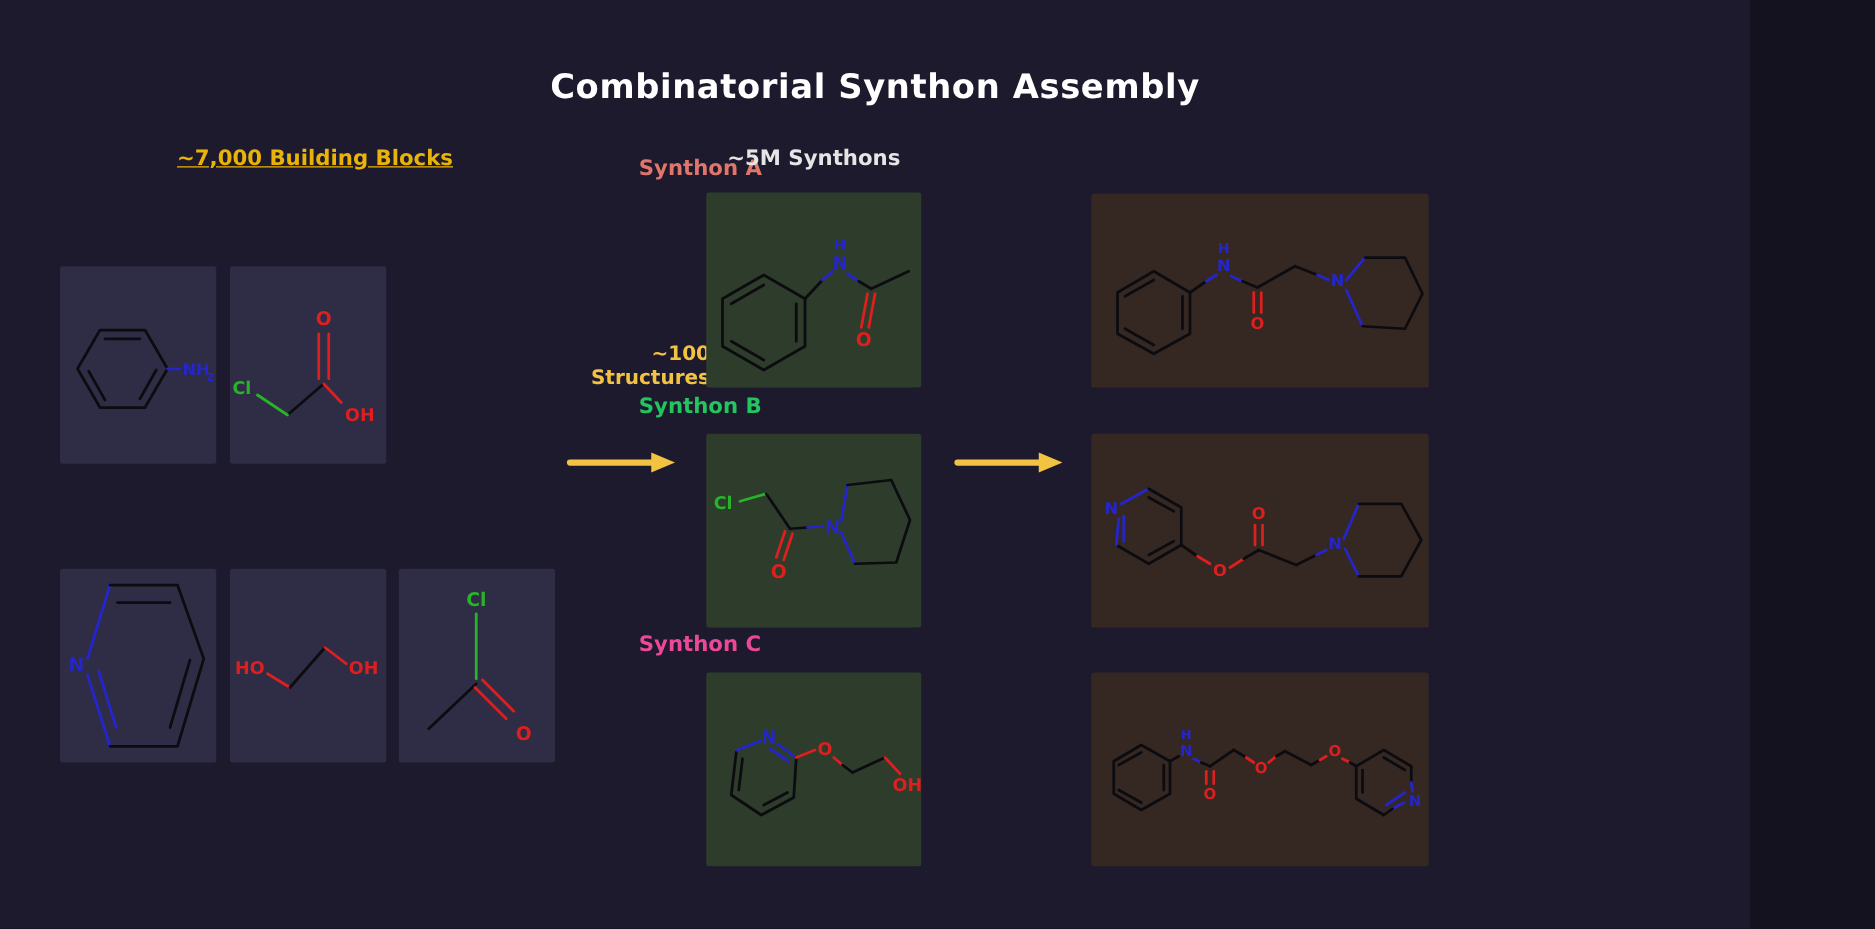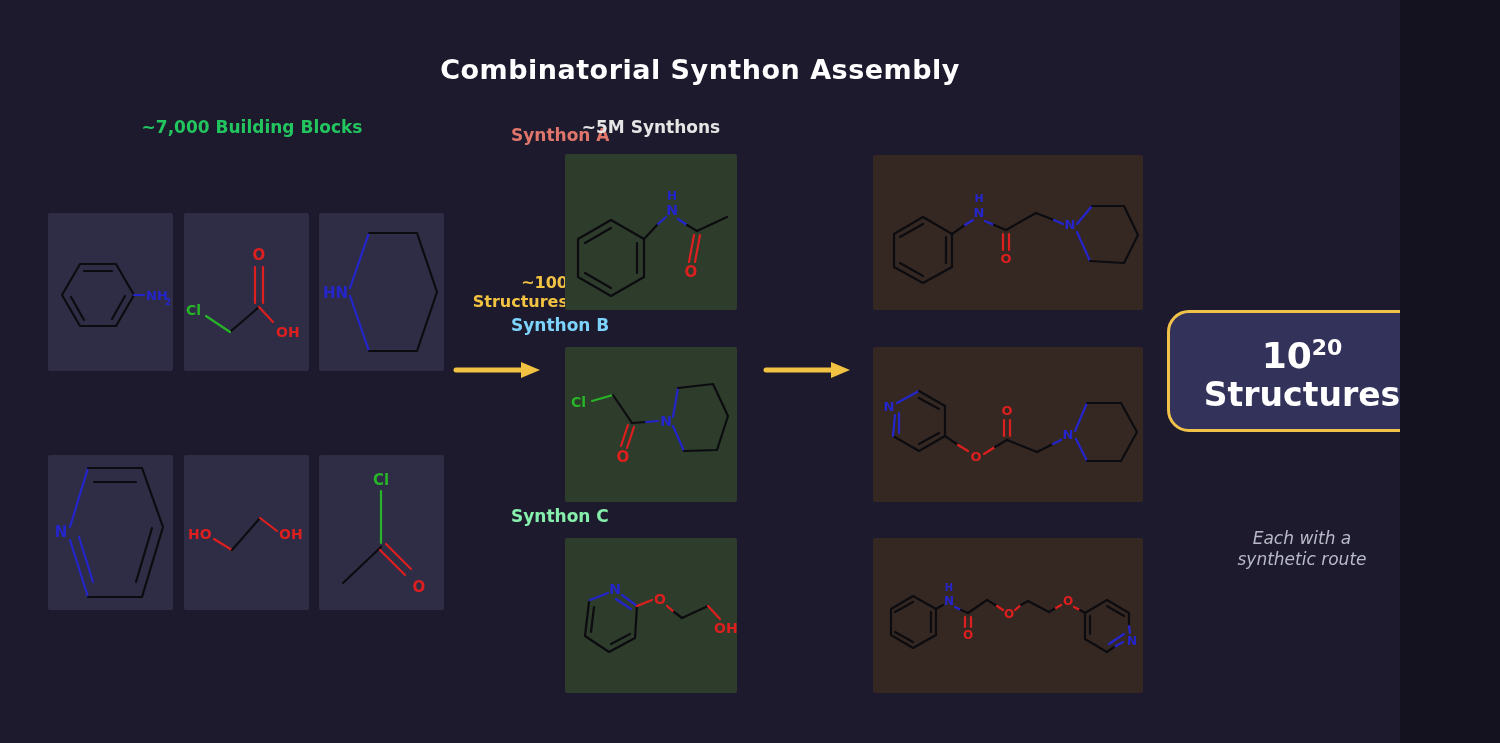--- a/index.html
+++ b/index.html
@@ -9,29 +9,29 @@
     font-family:"DejaVu Sans","Liberation Sans",sans-serif;
   }
   .abs{position:absolute;}
   .title{
     width:100%;top:54px;text-align:center;color:#ffffff;
     font-size:27px;font-weight:700;letter-spacing:0.5px;
   }
   .col-header{
     width:280px;text-align:center;font-size:17px;font-weight:700;
   }
-  .hdr-bb{left:112px;top:117px;color:#22c55e;}
+  .hdr-bb{left:112px;top:117px;color:#eab308;text-decoration:underline;}
   .hdr-syn{left:511px;top:117px;color:#e5e5e5;z-index:3;}
   .hdr-prod{left:868px;top:117px;color:#e8908a;}
   .syn-label{
     width:280px;left:511px;text-align:left;font-size:17px;font-weight:700;
   }
   .syn-a{top:125px;color:#e0756b;z-index:2;}
-  .syn-b{top:315px;color:#7dd3fc;}
-  .syn-c{top:506px;color:#86efac;}
+  .syn-b{top:315px;color:#22c55e;}
+  .syn-c{top:506px;color:#ec4899;}
   .tile{position:absolute;border-radius:2px;}
   .tile-bb{background:#2e2d45;}
   .tile-syn{background:#2e3c2c;}
   .tile-prod{background:#352823;}
   .arrow-label{
     width:140px;text-align:right;color:#f2c342;
     font-size:16px;font-weight:700;line-height:19px;
   }
   .lbl-rx{left:428px;top:273px;}
   .lbl-asm{left:735px;top:273px;}
@@ -91,28 +91,20 @@
       <line class="bo" x1="71" y1="54" x2="71" y2="90"></line>
       <line class="bo" x1="79" y1="54" x2="79" y2="90"></line>
       <line class="bd" x1="75" y1="94" x2="46" y2="119"></line>
       <line class="bc" x1="22" y1="103" x2="46" y2="119"></line>
       <text class="tc" x="2" y="102" font-size="14">Cl</text>
       <line class="bo" x1="75" y1="94" x2="89" y2="109"></line>
       <text class="to" x="92" y="124" font-size="14">OH</text>
     </svg>
   </div>
 
-  <div class="tile tile-bb" style="left:319px;top:213px;width:125px;height:158px">
-    <svg width="125" height="158" viewBox="0 0 125 158">
-      <text class="tn" x="4" y="85" font-size="15">HN</text>
-      <line class="bn" x1="31" y1="75" x2="50" y2="20"></line>
-      <line class="bn" x1="31" y1="83" x2="50" y2="138"></line>
-      <polyline class="bd" points="50,20 98,20 118,79 98,138 50,138"></polyline>
-    </svg>
-  </div>
 
   <div class="tile tile-bb" style="left:48px;top:455px;width:125px;height:155px">
     <svg width="125" height="155" viewBox="0 0 125 155">
       <text class="tn" x="13" y="82" font-size="15" text-anchor="middle">N</text>
       <line class="bn" x1="22" y1="72" x2="40" y2="13"></line>
       <line class="bn" x1="22" y1="85" x2="40" y2="142"></line>
       <line class="bn" x1="31" y1="82" x2="45" y2="127"></line>
       <polyline class="bd" points="40,13 94,13 115,72 94,142 40,142"></polyline>
       <line class="bd" x1="46" y1="27" x2="88" y2="27"></line>
       <line class="bd" x1="104" y1="73" x2="88" y2="127"></line>
@@ -292,23 +284,15 @@
       <text class="tn" x="259" y="107" font-size="12" text-anchor="middle">N</text>
       <line class="bn" x1="250" y1="104" x2="241" y2="109"></line>
       <line class="bd" x1="241" y1="109" x2="234" y2="114"></line>
       <polyline class="bd" points="234,114 212,101 212,75"></polyline>
       <line class="bd" x1="234" y1="68" x2="251" y2="78"></line>
       <line class="bn" x1="251" y1="96" x2="236" y2="106"></line>
       <line class="bd" x1="217" y1="78" x2="217" y2="96"></line>
     </svg>
   </div>
 
-  <div class="abs result-box">
-    <div class="result-line1"><span>10</span><sup>20</sup></div>
-    <div class="result-line2">Structures</div>
-  </div>
-
-  <div class="abs note">
-    <div>Each with a</div>
-    <div>synthetic route</div>
-  </div>
+
 
 </div>
 
 </body></html>

